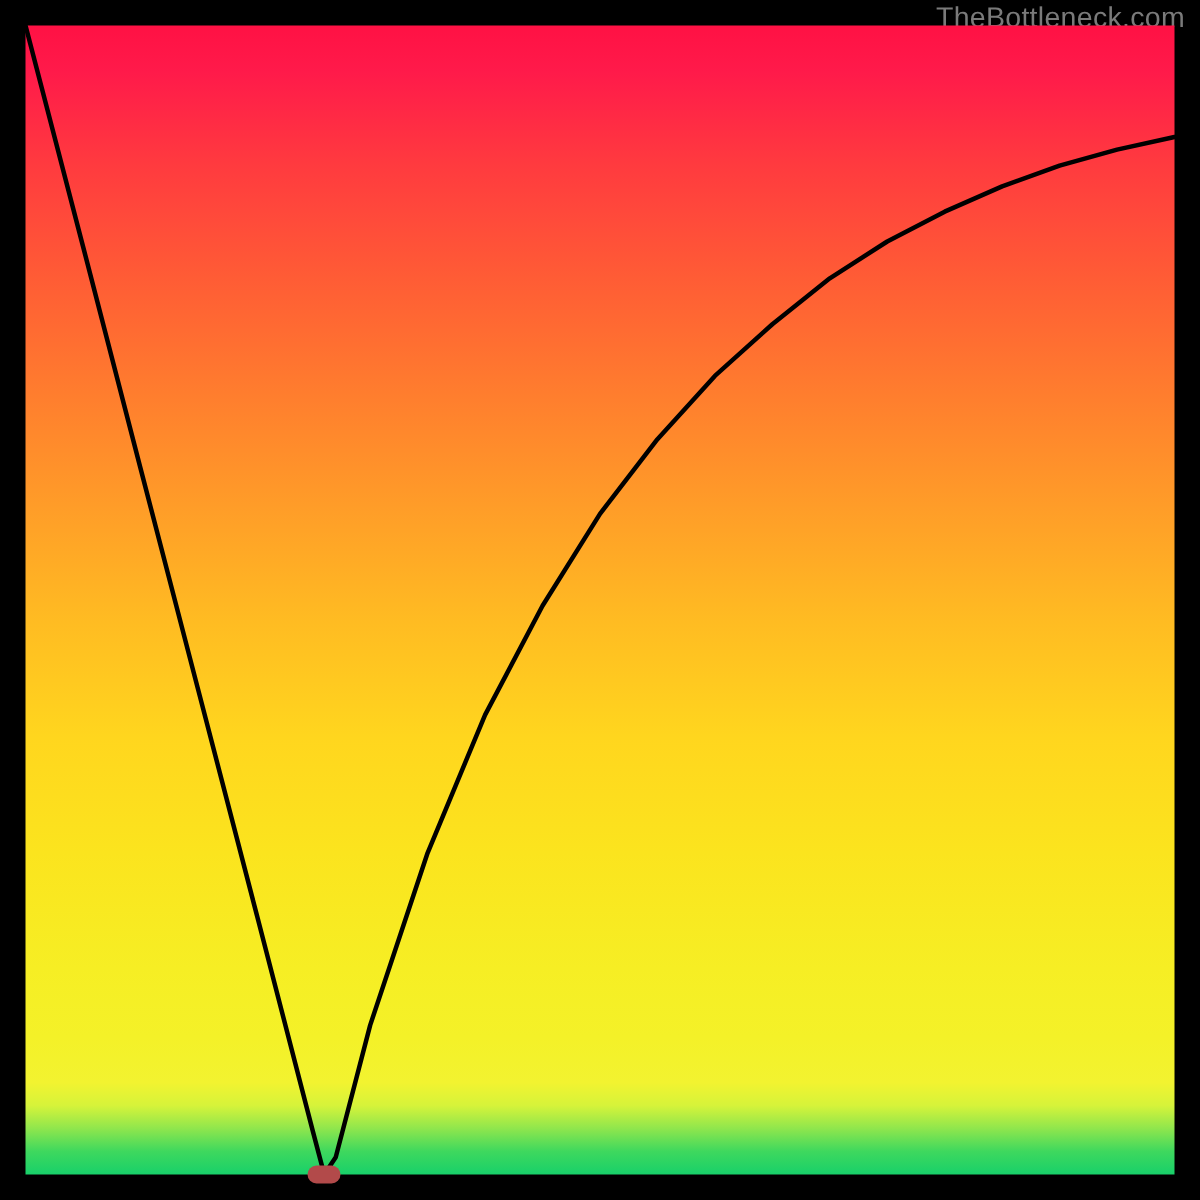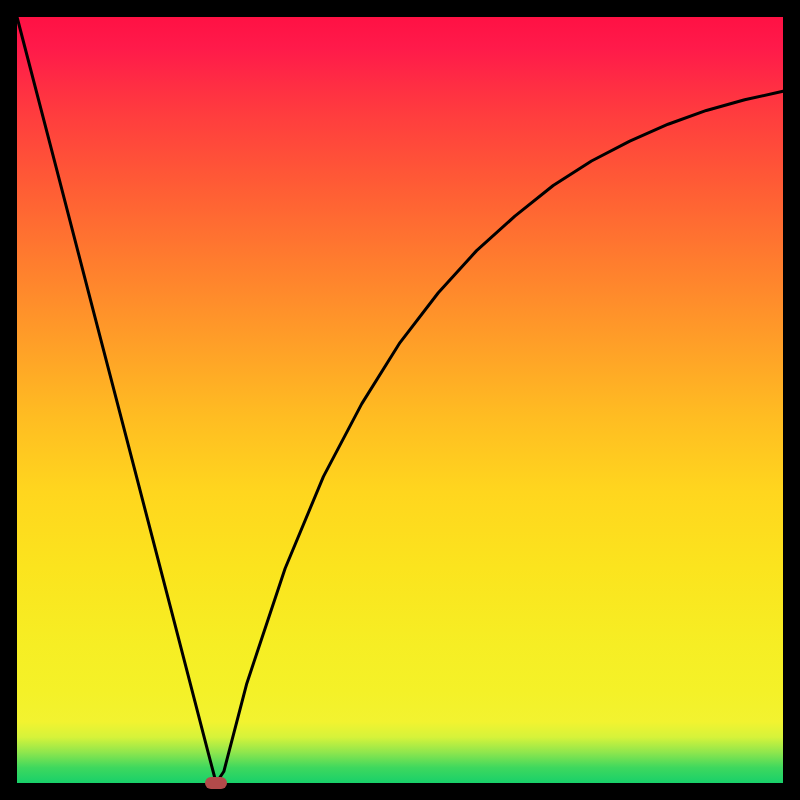--- a/index.html
+++ b/index.html
@@ -67,20 +67,21 @@
     height: 12px;
     border-radius: 6px;
     background: #b24a4a;
     transform: translate(-50%, -50%);
   }
 </style>
 </head>
 <body>
 
 <div class="frame">
+  <div class="watermark">TheBottleneck.com</div>
 
   <div class="plot-area">
     <svg class="curve" id="curve-svg" viewBox="0 0 766 766">
         <path d="M0.00 0.00 L38.30 147.07 L76.60 294.91 L114.90 441.98 L153.20 589.05 L191.50 736.89 L199.16 766.00 L206.82 754.51 L229.80 666.42 L268.10 551.52 L306.40 459.60 L344.70 386.83 L383.00 325.55 L421.30 275.76 L459.60 233.63 L497.90 199.16 L536.20 168.52 L574.50 144.01 L612.80 124.09 L651.10 107.24 L689.40 93.45 L727.70 82.73 L766.00 74.30" fill="none" stroke="#000" stroke-width="3" stroke-linejoin="round" stroke-linecap="round"></path>
       </svg>
     <div class="marker" id="min-marker" style="left: 199.16px; top: 766px;"></div>
   </div>
 </div>
 
 </body></html>

